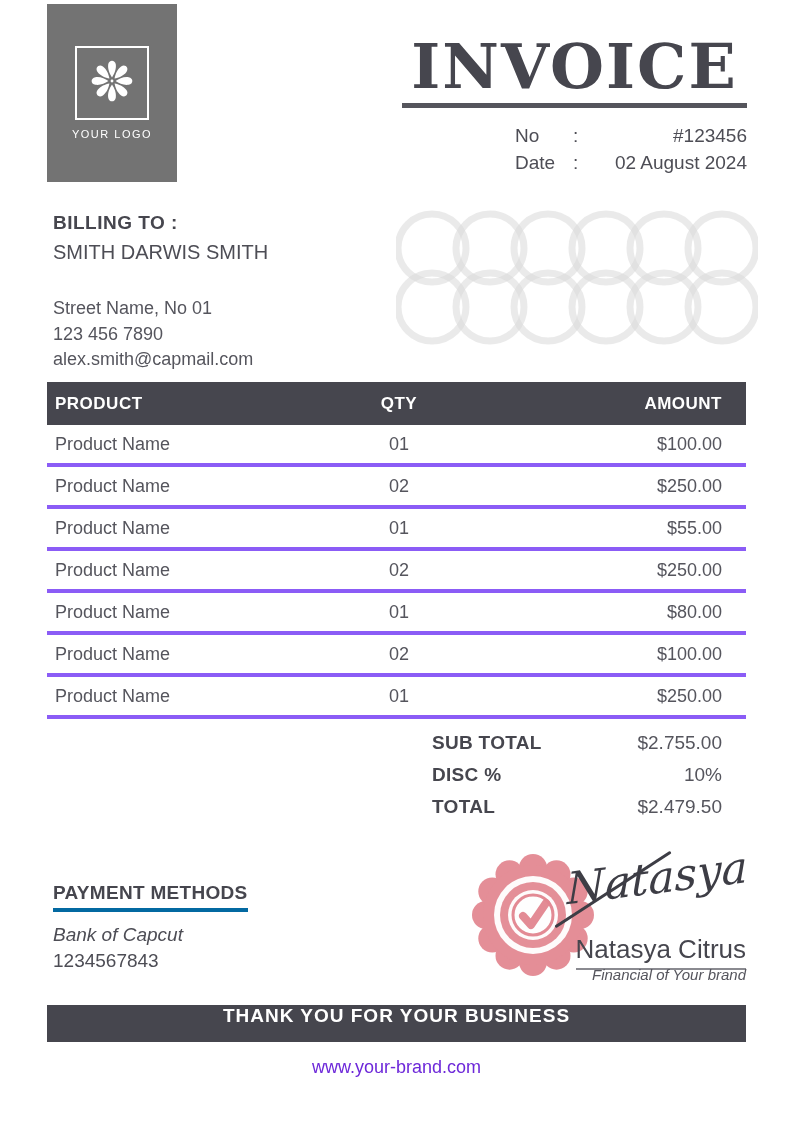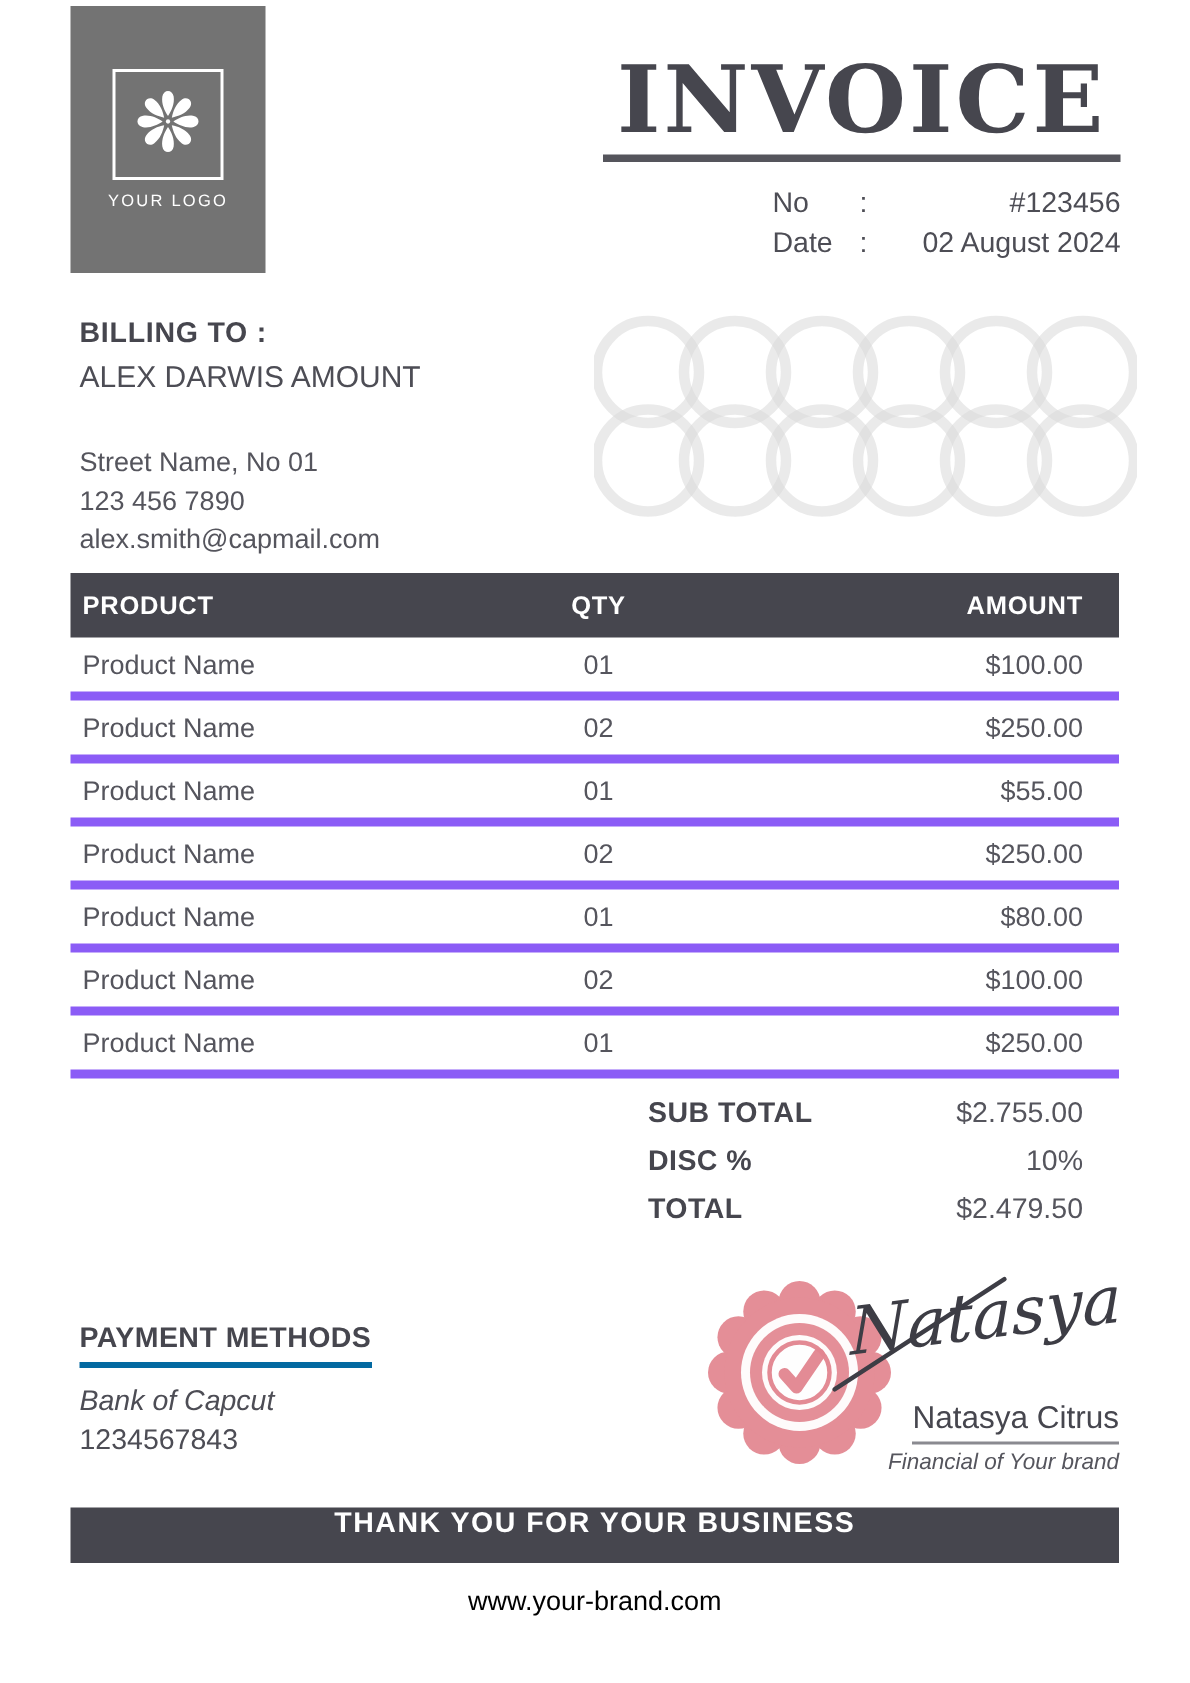--- a/index.html
+++ b/index.html
@@ -31,21 +31,21 @@
   .billing-name { font-size:20px; margin-top:7px; color:#4d4d55; }
   .billing-lines { margin-top:32px; font-size:18px; line-height:25.5px; color:#55555d; }
 
   
   .circles { position:absolute; left:396px; top:207px; }
 
   
   .items-table { position:absolute; left:47px; top:382px; width:699px; }
   .tbl-grid { display:grid; grid-template-columns:282px 140px 277px; align-items:center; }
   .tbl-header { background:#46464e; height:43px; color:#fff; font-weight:bold; font-size:17px; letter-spacing:.5px; }
-  .tbl-row { height:42px; border-bottom:6px solid #8b5cf6; font-size:18px; color:#55555d; }
+  .tbl-row { height:42px; border-bottom:4px solid #8b5cf6; font-size:18px; color:#55555d; }
   .col-product { padding-left:8px; text-align:left; }
   .col-qty { text-align:center; }
   .col-amount { padding-right:24px; text-align:right; }
 
   
   .totals { position:absolute; left:432px; top:727px; width:314px; }
   .total-row { display:grid; grid-template-columns:150px 1fr; height:32px; align-items:center; }
   .total-label { font-weight:bold; font-size:19px; color:#46464e; letter-spacing:.3px; }
   .total-value { text-align:right; padding-right:24px; font-size:19px; color:#55555d; }
 
@@ -56,29 +56,29 @@
   .payment-bank { font-style:italic; font-size:19px; margin-top:12px; color:#4d4d55; }
   .payment-account { font-size:19px; margin-top:4px; color:#4d4d55; }
 
   
   .signature-area { position:absolute; left:470px; top:846px; width:278px; height:150px; }
   .stamp { position:absolute; left:0; top:6px; }
   .sig-stroke { position:absolute; left:74px; top:42px; width:138px; height:3px; background:#3d3d45;
     transform:rotate(-33deg); border-radius:2px; }
   .sig-script { position:absolute; right:0; top:6px; font-family:"DejaVu Serif", cursive, serif;
     font-style:italic; font-size:44px; color:#3d3d45; transform:rotate(-7deg) skewX(-6deg); white-space:nowrap; }
-  .sig-name { position:absolute; right:2px; top:88px; font-size:21px; color:#46464e;
+  .sig-name { position:absolute; right:2px; top:88px; font-size:26px; color:#46464e;
     border-bottom:2px solid #8a8a90; padding-bottom:3px; }
   .sig-role { position:absolute; right:2px; top:120px; font-style:italic; font-size:15px; color:#55555d; }
 
   
   .footer-bar { position:absolute; left:47px; top:1005px; width:699px; height:37px; background:#46464e;
     display:flex; justify-content:center; }
   .footer-bar-text { color:#fff; font-weight:bold; font-size:19px; letter-spacing:1px; }
-  .footer-site { position:absolute; left:0; top:1057px; width:100%; text-align:center; font-size:18px; color:#000000; }
+  .footer-site { position:absolute; left:0; top:1057px; width:100%; text-align:center; font-size:18px; color:#6d28d9; }
 </style>
 </head>
 <body>
 
 <div class="page">
 
   <div class="logo-block">
     <div class="logo-square">
       <span>
         <svg width="54" height="54" viewBox="-30 -30 60 60">
@@ -113,21 +113,21 @@
       <div class="meta-row">
         <span class="meta-label">Date</span>
         <span class="meta-sep">:</span>
         <span class="meta-value">02 August 2024</span>
       </div>
     </div>
   </div>
 
   <div class="billing">
     <div class="billing-heading">BILLING TO :</div>
-    <div class="billing-name">ALEX DARWIS AMOUNT</div>
+    <div class="billing-name">SMITH DARWIS SMITH</div>
     <div class="billing-lines">
       <div>Street Name, No 01</div>
       <div>123 456 7890</div>
       <div>alex.smith@capmail.com</div>
     </div>
   </div>
 
   <div class="circles">
     <svg width="362" height="142" viewBox="0 0 362 142">
       <g fill="none" stroke="#d9d9d9" stroke-opacity="0.55" stroke-width="7">

